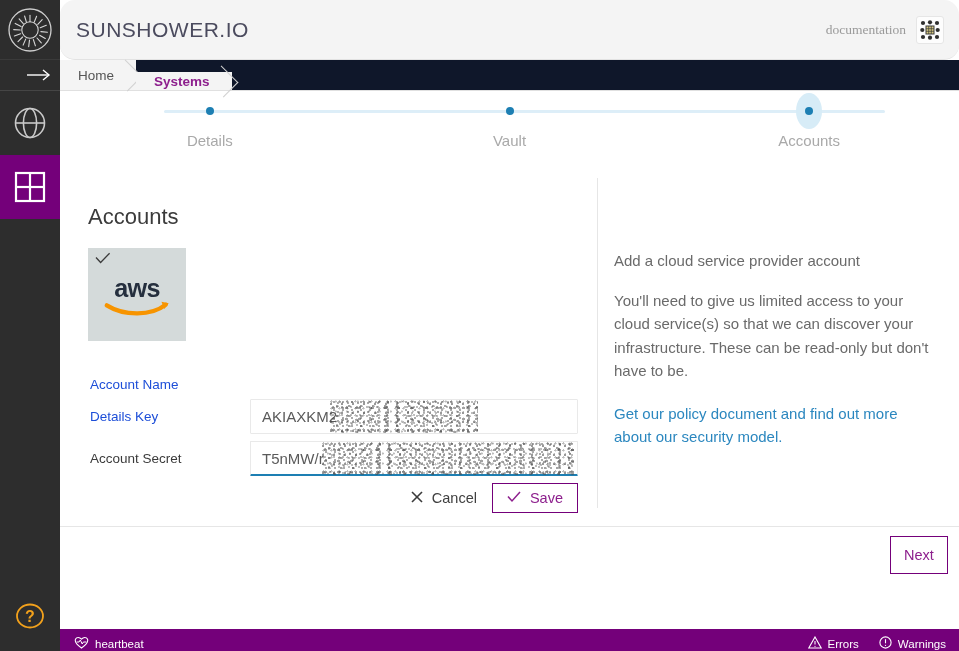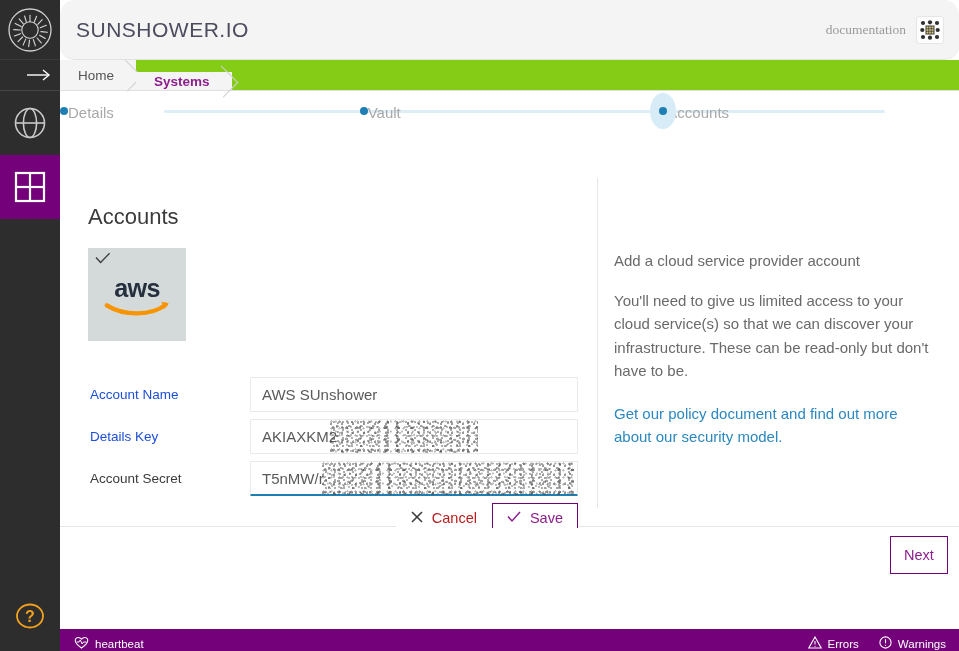--- a/index.html
+++ b/index.html
@@ -83,21 +83,21 @@
     border: 1px solid #e6e6e6;
     border-radius: 3px;
     display: flex; align-items: center; justify-content: center;
   }
 
   
   .crumbbar {
     position: absolute;
     left: 60px; top: 60px;
     width: 899px; height: 31px;
-    background: #84cc16;
+    background: #0f172a;
     border-bottom: 1px solid #e0e0e0;
     display: flex; align-items: stretch;
   }
   .crumb {
     position: relative;
     display: flex; align-items: center;
     padding: 0 22px 0 18px;
     font-size: 13.5px;
     color: #555;
     cursor: pointer;
@@ -129,21 +129,21 @@
     background: #ddeef8;
     border-radius: 2px;
   }
   .steps {
     position: absolute;
     left: 0; right: 0; top: 0;
     display: flex;
   }
   .step {
     flex: 1;
-    display: flex; flex-direction: row; align-items: center;
+    display: flex; flex-direction: column; align-items: center;
     cursor: pointer;
   }
   .dot-wrap {
     height: 38px;
     display: flex; align-items: center; justify-content: center;
     position: relative;
   }
   .halo {
     position: absolute;
     width: 26px; height: 36px;
@@ -277,21 +277,21 @@
   .btn {
     height: 30px;
     display: flex; align-items: center; gap: 9px;
     padding: 0 14px;
     font-size: 14.5px;
     background: #fff;
     border: 1px solid transparent;
     cursor: pointer;
     font-family: "Liberation Sans", sans-serif;
   }
-  .btn-cancel { color: #b91c1c; }
+  .btn-cancel { color: #404040; }
   .btn-save {
     color: #8d1f8d;
     border: 1px solid #74007a;
   }
 
   
   .info-head {
     font-size: 15px;
     color: #6a6a6a;
     margin: 0 0 20px 0;
@@ -502,23 +502,20 @@
           </span>
           <svg class="aws-logo" viewBox="0 0 100 60">
             <text x="50" y="34" text-anchor="middle" font-family="Liberation Sans, sans-serif" font-size="35" font-weight="bold" fill="#252f3e" letter-spacing="-1">aws</text>
             <path d="M8 45 C32 60, 70 60, 90 44" fill="none" stroke="#f79400" stroke-width="6" stroke-linecap="round"></path>
             <path d="M88 50 L94 42 L84 40 Z" fill="#f79400"></path>
           </svg>
         </div>
 
         <div class="frow">
           <div class="flabel">Account Name</div>
-          <div class="redact-wrap">
-            <input class="finput" type="text" value="AWS SUnshower" placeholder="Account Name" style="">
-          </div>
         </div>
 
         <div class="frow">
           <div class="flabel">Details Key</div>
           <div class="redact-wrap">
             <input class="finput redacted" type="text" value="AKIAXKM2" style="">
             <div class="redact-mask" style="left:80px; right:100px;"></div>
           </div>
         </div>
 

